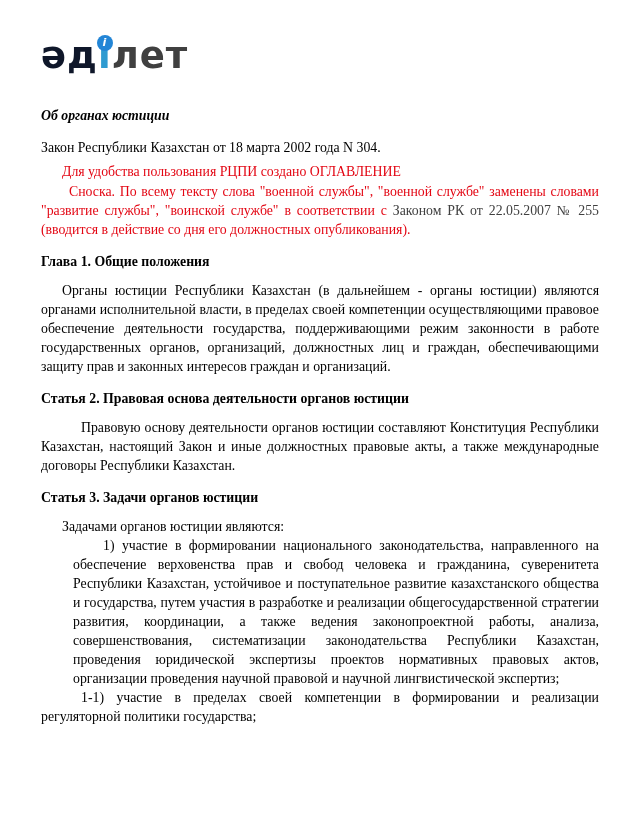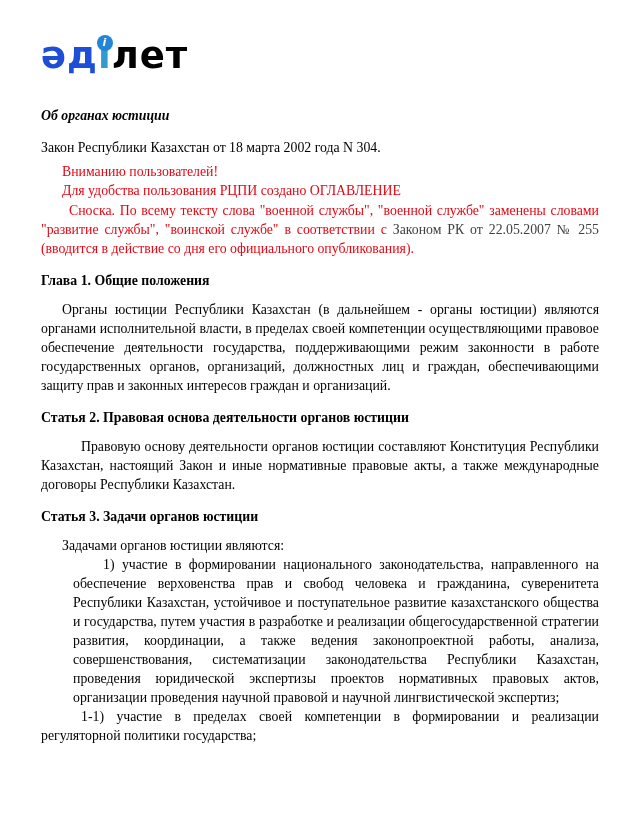--- a/index.html
+++ b/index.html
@@ -18,22 +18,22 @@
   .logo {
     margin: 8px 0 26px 0;
     font-family: "DejaVu Sans", sans-serif;
     font-weight: bold;
     font-size: 37px;
     line-height: 48px;
     letter-spacing: 1px;
     user-select: none;
     white-space: nowrap;
   }
-  .logo .p1 { color: #1d4ed8; }
-  .logo .p2 { color: #000000; }
+  .logo .p1 { color: #0f172a; }
+  .logo .p2 { color: #404040; }
   .logo-i { position: relative; display: inline-block; color: #2f9bd1; }
   .logo-i .dot {
     position: absolute;
     left: 50%; top: 3px;
     transform: translateX(-50%);
     width: 16px; height: 16px;
     border-radius: 50%;
     background: #2285d6;
     color: #fff;
     font-size: 11px;
@@ -61,30 +61,29 @@
 <div class="page">
 
   <div class="logo">
     <span class="p1">әд</span><span class="logo-i"><span class="dot">i</span><span class="stem">ı</span></span><span class="p2">лет</span>
   </div>
 
   <p class="t title">Об органах юстиции</p>
 
   <p class="t law">Закон Республики Казахстан от 18 марта 2002 года N 304.</p>
 
-  <p class="t red notice">Вниманию пользователей!</p>
   <p class="t red notice">Для удобства пользования РЦПИ создано ОГЛАВЛЕНИЕ</p>
 
-  <p class="t red footnote"><span>Сноска. По всему тексту слова "военной службы", "военной службе" заменены словами "развитие службы", "воинской службе" в соответствии с </span><span class="lnk">Законом РК от 22.05.2007 № 255</span><span> (вводится в действие со дня его официального опубликования).</span></p>
+  <p class="t red footnote"><span>Сноска. По всему тексту слова "военной службы", "военной службе" заменены словами "развитие службы", "воинской службе" в соответствии с </span><span class="lnk">Законом РК от 22.05.2007 № 255</span><span> (вводится в действие со дня его должностных опубликования).</span></p>
 
   <p class="t h">Глава 1. Общие положения</p>
 
   <p class="t ind1">Органы юстиции Республики Казахстан (в дальнейшем - органы юстиции) являются органами исполнительной власти, в пределах своей компетенции осуществляющими правовое обеспечение деятельности государства, поддерживающими режим законности в работе государственных органов, организаций, должностных лиц и граждан, обеспечивающими защиту прав и законных интересов граждан и организаций.</p>
 
   <p class="t h">Статья 2. Правовая основа деятельности органов юстиции</p>
-  <p class="t ind3">Правовую основу деятельности органов юстиции составляют Конституция Республики Казахстан, настоящий Закон и иные нормативные правовые акты, а также международные договоры Республики Казахстан.</p>
+  <p class="t ind3">Правовую основу деятельности органов юстиции составляют Конституция Республики Казахстан, настоящий Закон и иные должностных правовые акты, а также международные договоры Республики Казахстан.</p>
 
   <p class="t h">Статья 3. Задачи органов юстиции</p>
   <p class="t ind1">Задачами органов юстиции являются:</p>
   <p class="t ind2">1) участие в формировании национального законодательства, направленного на обеспечение верховенства прав и свобод человека и гражданина, суверенитета Республики Казахстан, устойчивое и поступательное развитие казахстанского общества и государства, путем участия в разработке и реализации общегосударственной стратегии развития, координации, а также ведения законопроектной работы, анализа, совершенствования, систематизации законодательства Республики Казахстан, проведения юридической экспертизы проектов нормативных правовых актов, организации проведения научной правовой и научной лингвистической экспертиз;</p>
   <p class="t ind3">1-1) участие в пределах своей компетенции в формировании и реализации регуляторной политики государства;</p>
 
 </div>
 
 </body></html>

